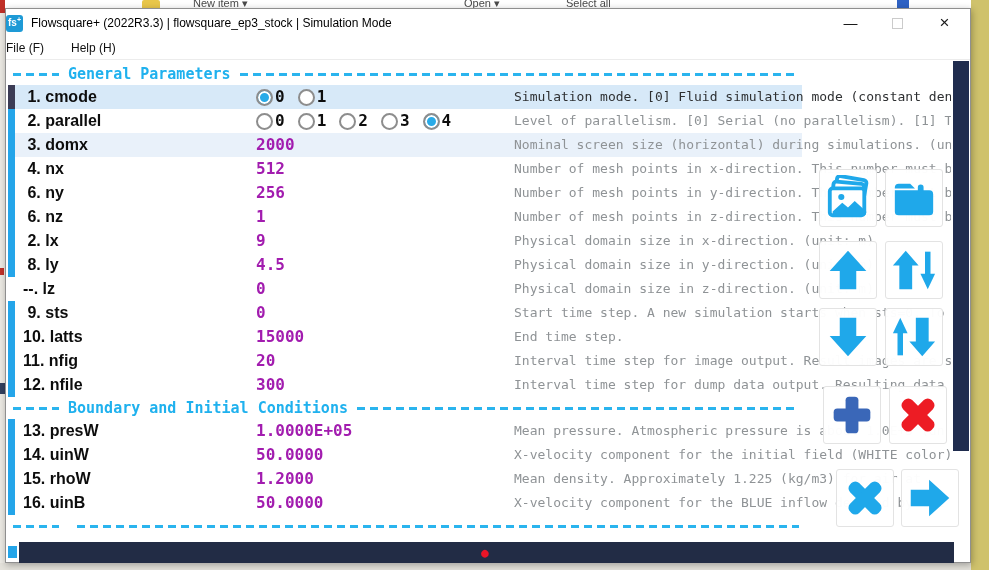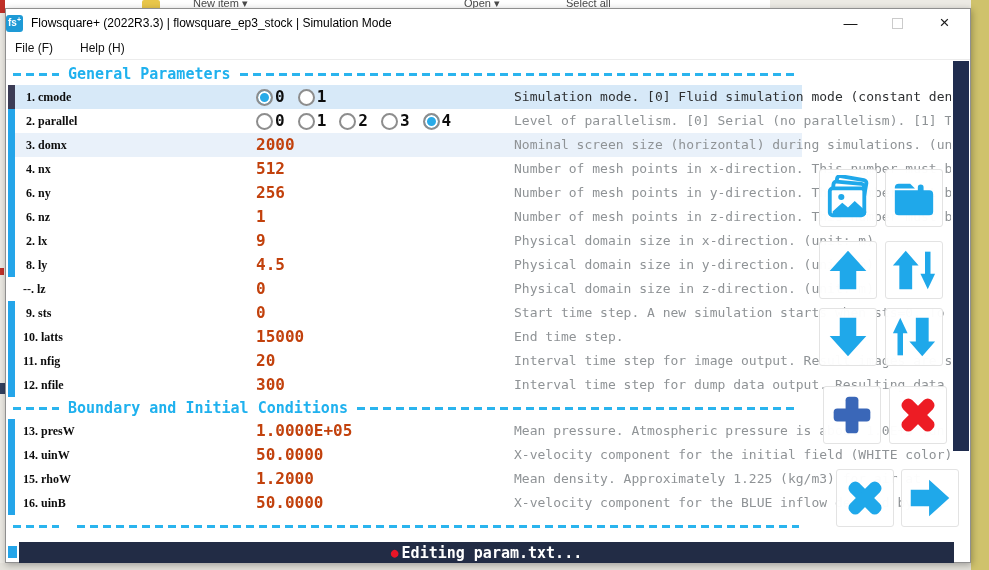--- a/index.html
+++ b/index.html
@@ -1,21 +1,21 @@
 <!DOCTYPE html>
 <html><head>
 <meta charset="utf-8">
 <style>
   html,body{margin:0;padding:0}
   body{
     width:989px;height:570px;position:relative;overflow:hidden;
     background:#eceae4;font-family:"Liberation Sans",sans-serif;
   }
   
-  .desktop-top{position:absolute;left:0;top:0;width:770px;height:9px;background:#ffffff;overflow:hidden;z-index:0}
+  .desktop-top{position:absolute;left:0;top:0;width:971px;height:9px;background:#ffffff;overflow:hidden;z-index:0}
   .ribbon-item{position:absolute;top:-3px;font-size:11px;color:#4a4a4a;white-space:nowrap}
   .ribbon-folder{position:absolute;left:142px;top:0px;width:18px;height:9px;background:#e8c64a;border-radius:2px 2px 0 0}
   .ribbon-chip{position:absolute;left:897px;top:0;width:12px;height:9px;background:#2f62c4}
   .edge-red-top{position:absolute;left:0;top:0;width:5px;height:13px;background:#c03028;z-index:1}
   .edge-red-mid{position:absolute;left:0;top:268px;width:4px;height:7px;background:#c03028;z-index:1}
   .edge-dark-mid{position:absolute;left:0;top:383px;width:5px;height:11px;background:#31405e;z-index:1}
   .khaki-right{position:absolute;right:0;top:0;width:18px;height:570px;background:#cfc26c;z-index:0}
   .bottom-strip{position:absolute;left:0;top:563px;width:971px;height:7px;background:#e4e2db;z-index:0}
 
   
@@ -23,39 +23,39 @@
     position:absolute;left:5px;top:8px;width:966px;height:555px;background:#ffffff;
     border:1px solid #8f8f8f;box-shadow:1px 2px 7px rgba(0,0,0,.3);z-index:2;box-sizing:border-box;
   }
   .titlebar{position:absolute;left:0;top:0;width:100%;height:28px;display:flex;align-items:center;box-sizing:border-box}
   .logo{width:17px;height:17px;background:#1e9ad6;border-radius:3px;color:#fff;display:flex;align-items:flex-start;justify-content:center;font-size:10px;font-weight:bold;line-height:15px}
   .logo sup{font-size:7px;line-height:10px}
   .title-text{margin-left:8px;font-size:12px;color:#000}
   .win-controls{position:absolute;right:2px;top:0;height:28px;display:flex}
   .ctrl{width:47px;height:28px;display:flex;align-items:center;justify-content:center;font-size:14px;color:#1a1a1a}
   .maxbox{width:9px;height:9px;border:1px solid #cbcbcb}
-  .menubar{position:absolute;left:0;top:28px;width:100%;height:23px;display:flex;align-items:center;gap:27px;padding-left:9px;font-size:12px;color:#111;box-sizing:border-box;border-bottom:1px solid #ececec}
+  .menubar{position:absolute;left:0;top:28px;width:100%;height:23px;display:flex;align-items:center;gap:27px;padding-left:0;font-size:12px;color:#111;box-sizing:border-box;border-bottom:1px solid #ececec}
   .menu-item{cursor:default}
 
   
   .content{position:absolute;left:0;top:52px;width:964px;height:481px;background:#fff;overflow:hidden}
   .hdr-row{height:22px;display:flex;align-items:center;margin:0 19px 0 7px;color:#1fb1ee}
   .hdr-title{font-family:"DejaVu Sans Mono",monospace;font-weight:700;font-size:15px;white-space:pre}
   .hdr-dash{height:3px;background:repeating-linear-gradient(90deg,#2ab4ee 0 8px,transparent 8px 13px)}
   .hdr-dash.lead{width:46px;margin-right:9px}
   .hdr-dash.tail{flex:1;margin-left:9px}
   .prow{position:relative;height:24px;line-height:24px;white-space:pre}
   .marker{position:absolute;left:2px;top:0;width:7px;height:24px}
   .marker.navy{background:#3c3c55}
   .marker.blue{background:#24a5e9}
   .rowbg{position:absolute;left:9px;right:16px;top:0;bottom:0}
   .rowbg.strong{background:#d7e9f8}
   .rowbg.light{background:#e9f1fa}
-  .plabel{position:absolute;left:17px;top:0;font-size:12px;font-weight:700;color:#0d0d0d;font-family:Liberation Serif, serif}
-  .pvalue{position:absolute;left:250px;top:0;font-size:16px;font-weight:700;color:#c2410c;font-family:"DejaVu Sans Mono",monospace}
+  .plabel{position:absolute;left:17px;top:0;font-size:16px;font-weight:700;color:#0d0d0d;font-family:Liberation Sans, sans-serif}
+  .pvalue{position:absolute;left:250px;top:0;font-size:16px;font-weight:700;color:#a21caf;font-family:"DejaVu Sans Mono",monospace}
   .pdesc{position:absolute;left:508px;top:0;width:437px;overflow:hidden;font-size:13px;color:#8f9396;font-family:"DejaVu Sans Mono",monospace}
   .pdesc.dark{color:#2e3032}
   .radio-group{position:absolute;left:250px;top:0;height:24px;display:flex;align-items:center;gap:13px}
   .radio-opt{display:flex;align-items:center;gap:2px;font-size:16px;font-weight:700;font-family:"DejaVu Sans Mono",monospace;color:#0d0d0d}
   .radio-circle{width:17px;height:17px;border-radius:50%;border:2px solid #8d8d8d;background:#fff;box-sizing:border-box}
   .radio-circle.sel{background:#29abe8;box-shadow:inset 0 0 0 2px #fff}
 
   .right-bar{position:absolute;left:947px;top:52px;width:16px;height:390px;background:#1f2c4e;z-index:4}
   .status-bar{position:absolute;left:13px;top:533px;width:935px;height:21px;background:#222c45;color:#fff;
     display:flex;align-items:center;justify-content:center;font-family:"DejaVu Sans Mono",monospace;font-weight:700;font-size:15px;z-index:4}
@@ -139,21 +139,20 @@
           <div class="hdr-dash tail"></div>
         </div>
       </div>
   </div>
 
   <div class="right-bar"></div>
   <div class="blue-stub"></div>
 
   <div class="status-bar">
     <span class="status-dot">●</span>
-    <span>Editing param.txt...</span>
   </div>
 
   <div id="side-buttons">
       <div class="side-btn" style="left: 813px; top: 160px;">
         <span>
           <svg width="46" height="46" viewBox="0 0 48 48">
             <g stroke="#1fa8ea" stroke-width="4" fill="#fff">
               <rect x="11" y="3" width="31" height="23" rx="3" transform="rotate(10 26 14)"></rect>
               <rect x="8" y="8" width="32" height="24" rx="3" transform="rotate(5 24 20)"></rect>
               <rect x="5" y="14" width="36" height="28" rx="3"></rect>

